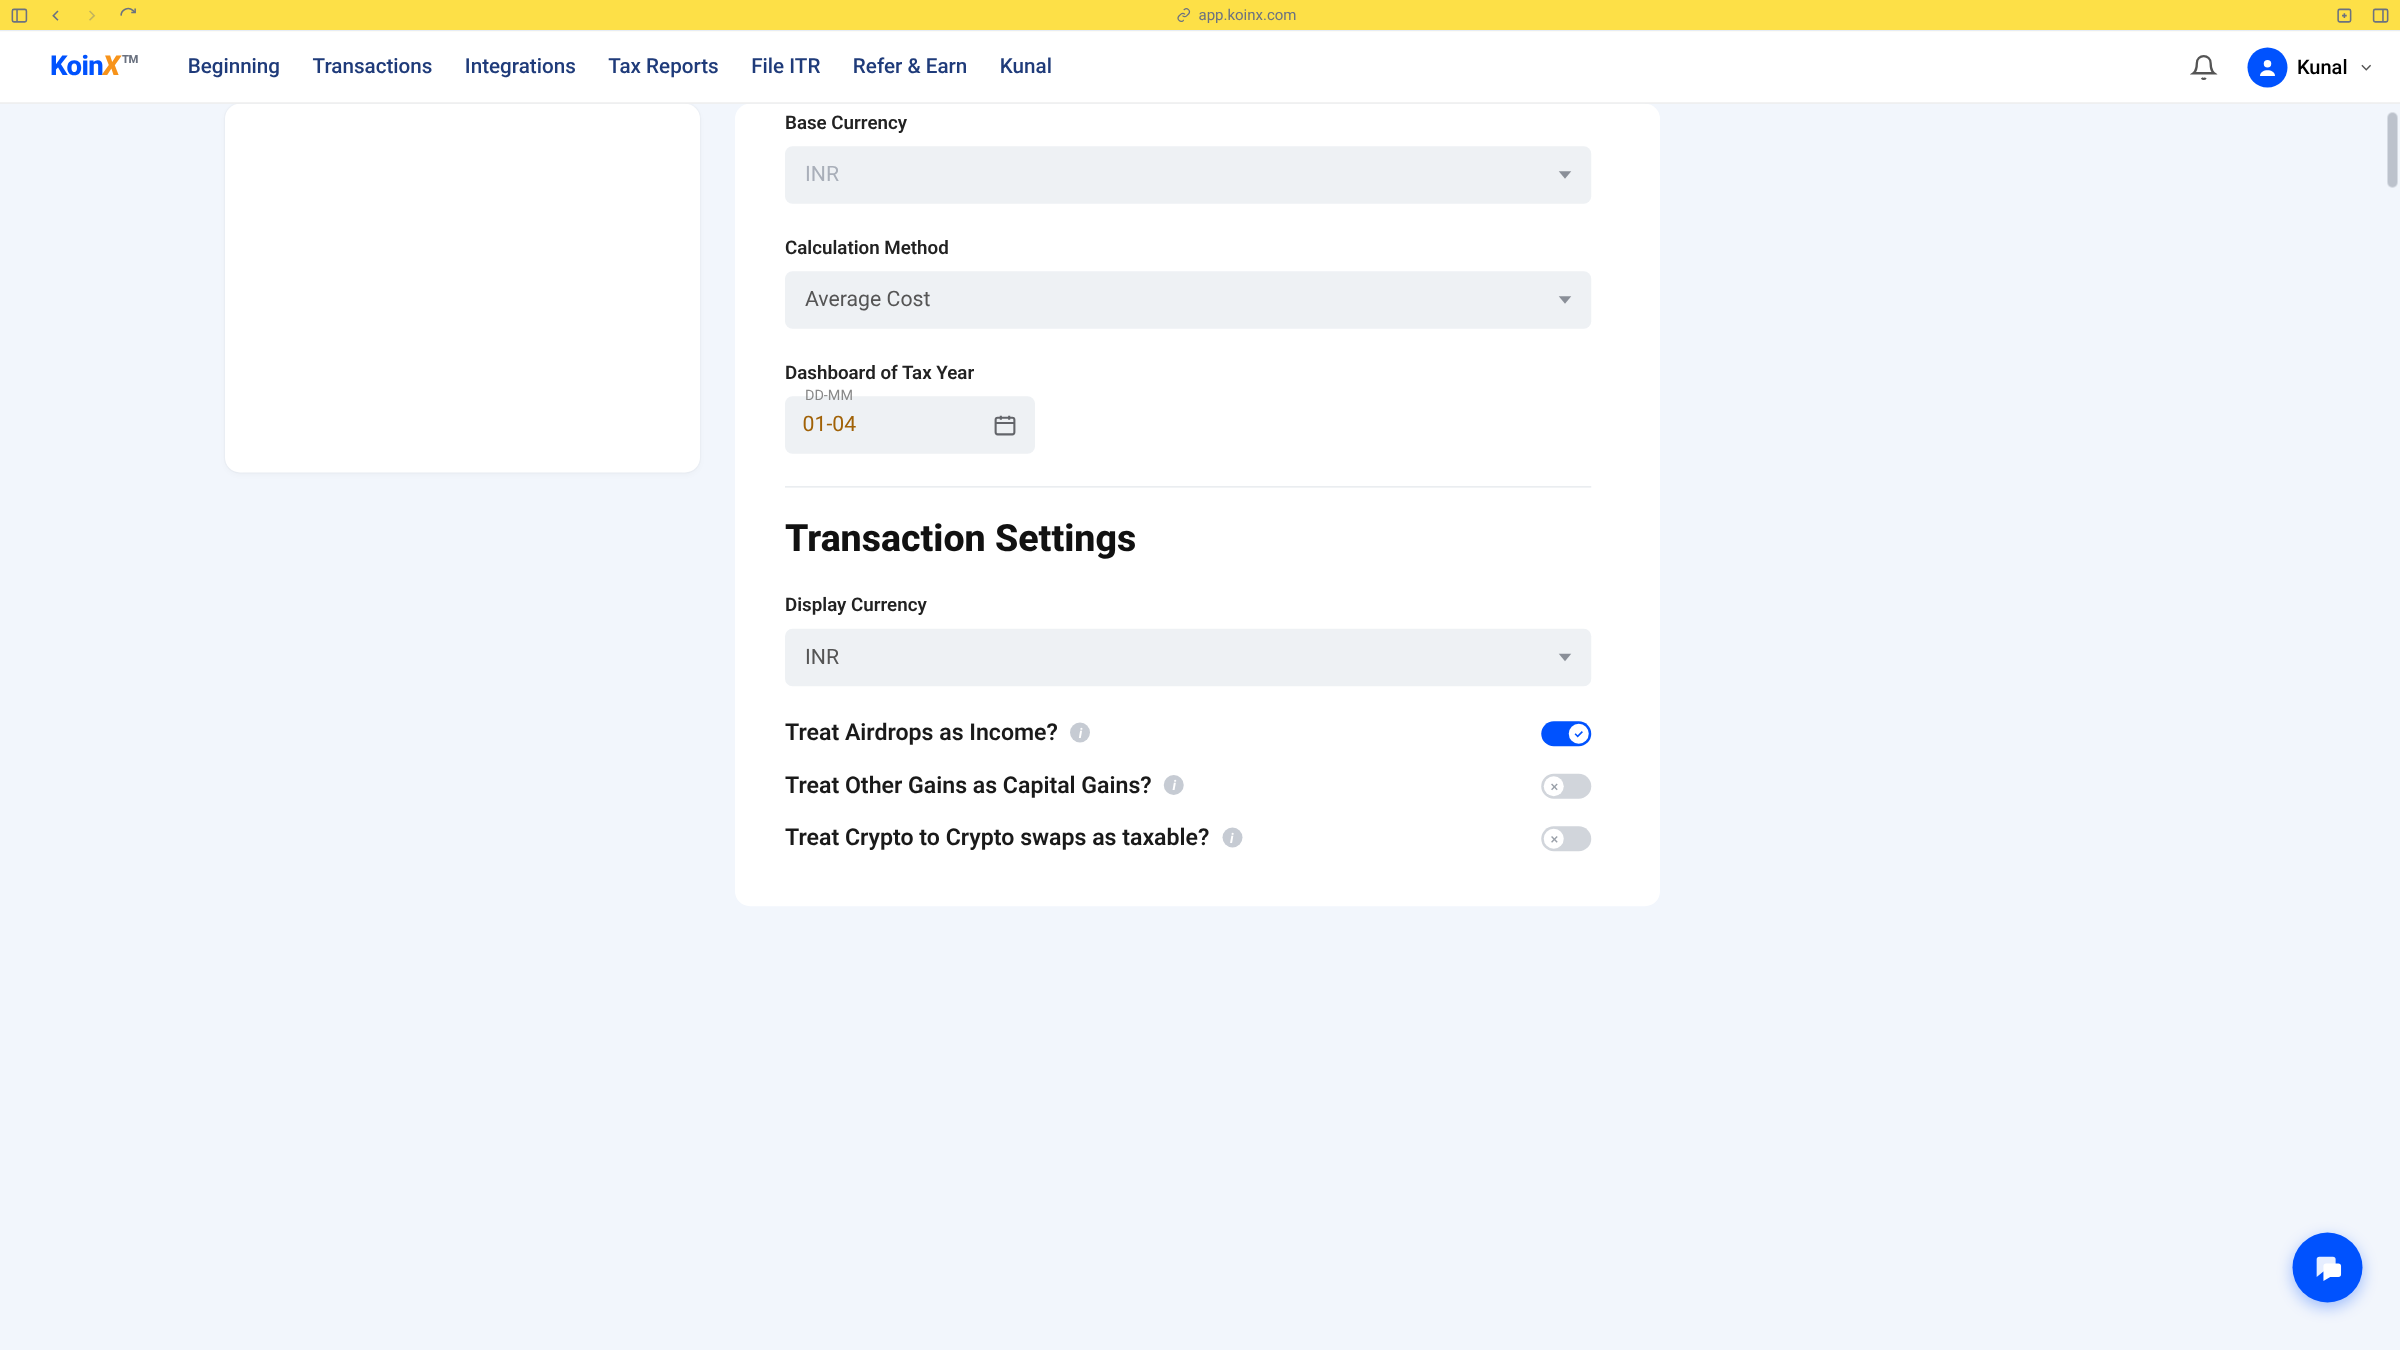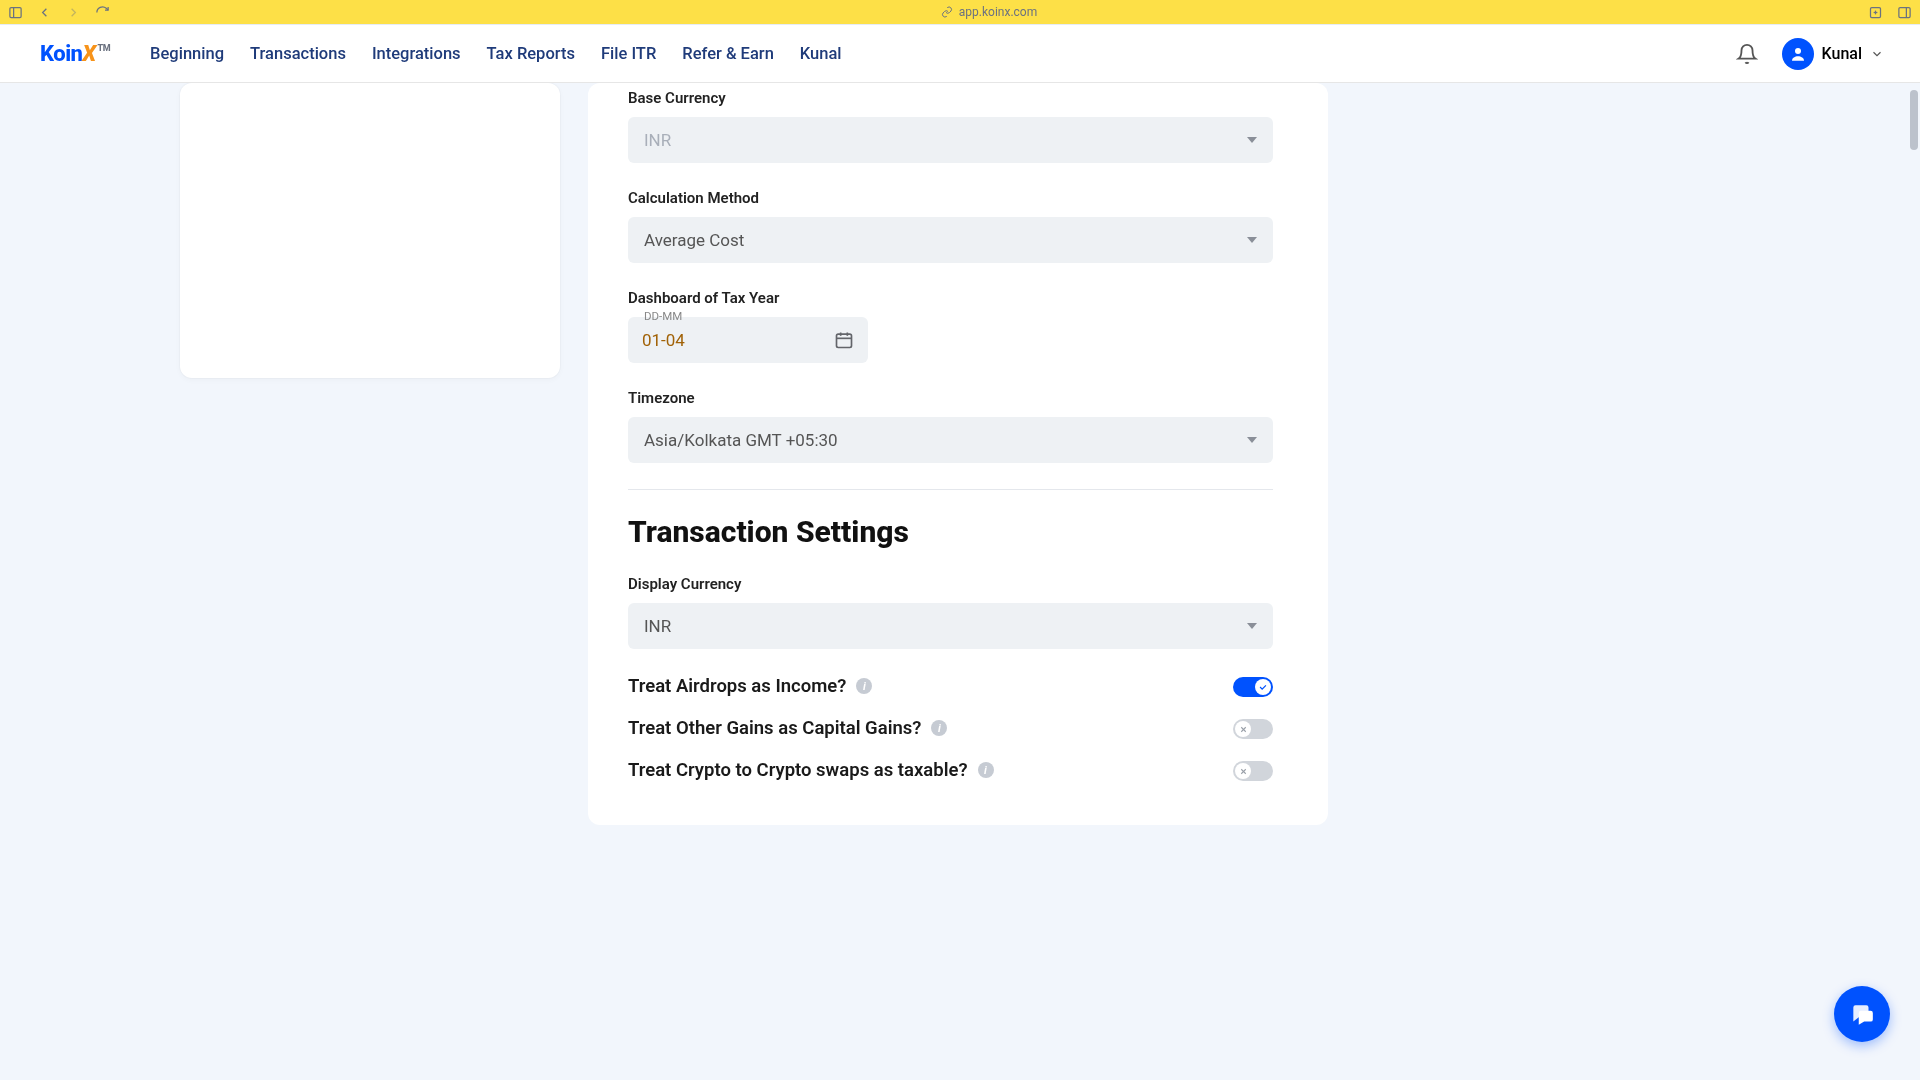--- a/index.html
+++ b/index.html
@@ -25,21 +25,21 @@
   .chrome-icon svg { width:15px; height:15px; stroke:#6b7280; }
   .chrome-center { flex:1; display:flex; align-items:center; justify-content:center; gap:6px; color:#6b7280; font-size:12px; }
   .chrome-center svg { width:12px; height:12px; }
 
   
   .app-header {
     height: 58px;
     background: #ffffff;
     display: flex;
     align-items: center;
-    padding: 0 36px 0 40px;
+    padding: 0 20px 0 40px;
     border-bottom: 1px solid #e6e6e6;
   }
   .logo {
     font-weight: 800;
     font-size: 22px;
     letter-spacing: -0.5px;
     margin-right: 40px;
     display:inline-flex;
     align-items:flex-start;
   }
@@ -111,21 +111,21 @@
     font-size:17px;
     color:#555;
     display:flex;
     align-items:center;
     justify-content:space-between;
     cursor:pointer;
   }
   .select.disabled { color:#a9afb9; cursor:default; }
   .select .caret { width:0; height:0; border-left:5px solid transparent; border-right:5px solid transparent; border-top:6px solid #8a8f98; }
 
-  .date-wrap { position:relative; width:240px;text-align:right; }
+  .date-wrap { position:relative; width:200px;text-align:right; }
   .date-floatlabel {
     position:absolute; top:-8px; left:12px; background:linear-gradient(#fff 40%, #eef1f4 60%);
     padding:0 4px; font-size:11.5px; color:#888; background:transparent;
   }
   .date-input {
     width:100%; height:46px; background:#eef1f4; border:none; border-radius:6px;
     padding:0 14px; font-size:17px; color:#a16207; display:flex; align-items:center; justify-content:space-between;
   }
   .cal-icon { width:20px; height:20px; }
 
@@ -293,27 +293,20 @@
             <svg class="cal-icon" viewBox="0 0 24 24" fill="#63656a">
                 <rect x="3" y="5" width="18" height="16" rx="2" fill="none" stroke="#63656a" stroke-width="2"></rect>
                 <line x1="3" y1="10" x2="21" y2="10" stroke="#63656a" stroke-width="2"></line>
                 <line x1="8" y1="3" x2="8" y2="7" stroke="#63656a" stroke-width="2"></line>
                 <line x1="16" y1="3" x2="16" y2="7" stroke="#63656a" stroke-width="2"></line>
               </svg>
           </div>
         </div>
       </div>
 
-      <div class="form-group" style="margin-bottom:0">
-        <span class="label">Timezone</span>
-        <div class="select">
-          <span>Asia/Kolkata GMT +05:30</span>
-          <span class="caret"></span>
-        </div>
-      </div>
 
       <hr class="divider">
 
       <h2 class="section-title">Transaction Settings</h2>
 
       <div class="form-group">
         <span class="label">Display Currency</span>
         <div class="select">
           <span>INR</span>
           <span class="caret"></span>

